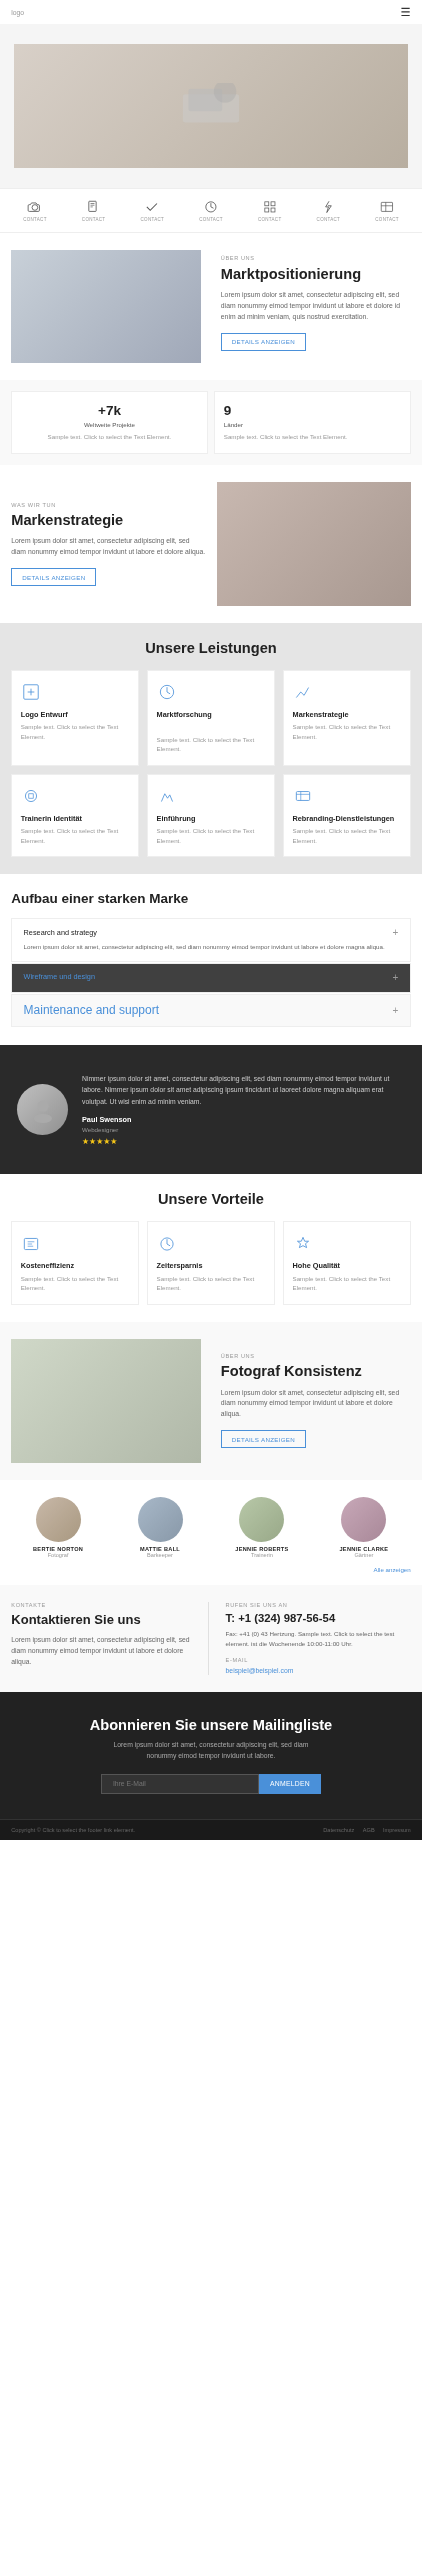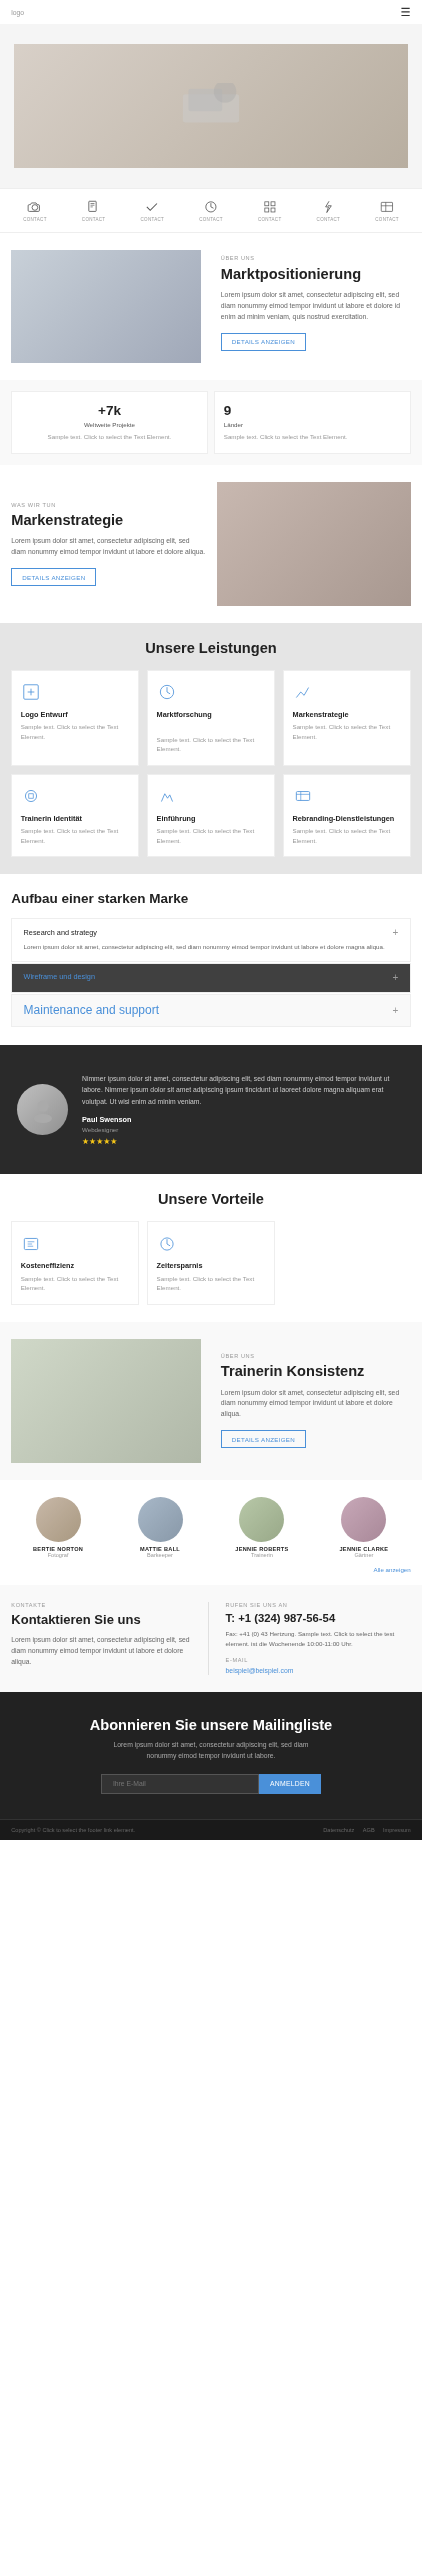--- a/index.html
+++ b/index.html
@@ -242,28 +242,37 @@
     <div style="border:0.6px solid #eee;padding:11.3px 8.4px;background:#fff;">
       <div style="margin-bottom:5.6px;">
         <svg width="20" height="20" viewBox="0 0 36 36" fill="none">
             <circle cx="18" cy="18" r="11" stroke="#4a90d9" stroke-width="1.5" fill="none"></circle>
             <path d="M18 10v8l5 3" stroke="#4a90d9" stroke-width="1.5" stroke-linecap="round"></path>
           </svg>
       </div>
       <div style="font-size:7.3px;font-weight:bold;color:#222;margin-bottom:3.4px;">Zeitersparnis</div>
       <div style="font-size:6.2px;color:#999;line-height:1.5;">Sample text. Click to select the Text Element.</div>
     </div>
+    <div style="border:0.6px solid #eee;padding:11.3px 8.4px;background:#fff;">
+      <div style="margin-bottom:5.6px;">
+        <svg width="20" height="20" viewBox="0 0 36 36" fill="none">
+            <path d="M18 6l3 7h7l-5.5 4.5 2 7L18 21l-6.5 3.5 2-7L8 13h7z" stroke="#4a90d9" stroke-width="1.5" fill="none"></path>
+          </svg>
+      </div>
+      <div style="font-size:7.3px;font-weight:bold;color:#222;margin-bottom:3.4px;">Hohe Qualität</div>
+      <div style="font-size:6.2px;color:#999;line-height:1.5;">Sample text. Click to select the Text Element.</div>
+    </div>
   </div>
 </section>
 
 <section style="display:flex;padding:17px 11.3px;gap:11.3px;align-items:center;background:#f9f9f9;">
   <div style="flex:1;height:124px;background:linear-gradient(135deg,#d0d8c8 0%,#b0b8a8 100%);"></div>
   <div style="flex:1;padding-left:8.4px;">
     <p style="font-size:5.6px;color:#999;text-transform:uppercase;letter-spacing:0.6px;margin-bottom:4.5px;">ÜBER UNS</p>
-    <h2 style="font-size:14.6px;font-weight:bold;color:#222;margin-bottom:6.8px;line-height:1.2;">Trainerin Konsistenz</h2>
+    <h2 style="font-size:14.6px;font-weight:bold;color:#222;margin-bottom:6.8px;line-height:1.2;">Fotograf Konsistenz</h2>
     <p style="font-size:6.8px;color:#666;line-height:1.6;margin-bottom:10px;">Lorem ipsum dolor sit amet, consectetur adipiscing elit, sed diam nonummy eimod tempor invidunt ut labore et dolore aliqua.</p>
     <button style="background:transparent;color:#4a90d9;border:0.6px solid #4a90d9;padding:4.5px 10px;font-size:6.2px;cursor:pointer;letter-spacing:0.3px;">DETAILS ANZEIGEN</button>
   </div>
 </section>
 
 <section style="padding:17px 11.3px 11.3px;background:#fff;">
   <div style="display:grid;grid-template-columns:1fr 1fr 1fr 1fr;gap:8.4px;margin-bottom:5.6px;">
     <div style="text-align:center;">
       <div style="width:45px;height:45px;border-radius:50%;background:linear-gradient(135deg,#c8b8a8 0%,#a89880 100%);margin:0 auto 4.5px;"></div>
       <div style="font-size:5.6px;font-weight:bold;color:#222;text-transform:uppercase;letter-spacing:0.3px;">BERTIE NORTON</div>

